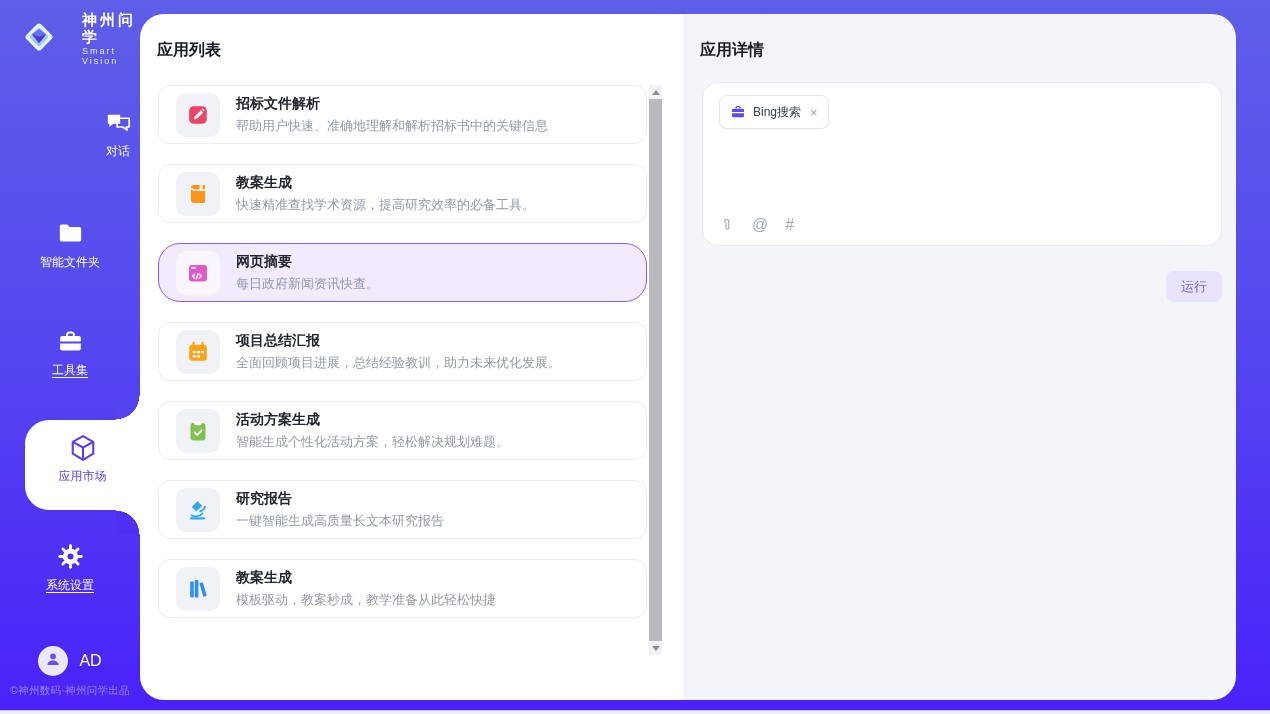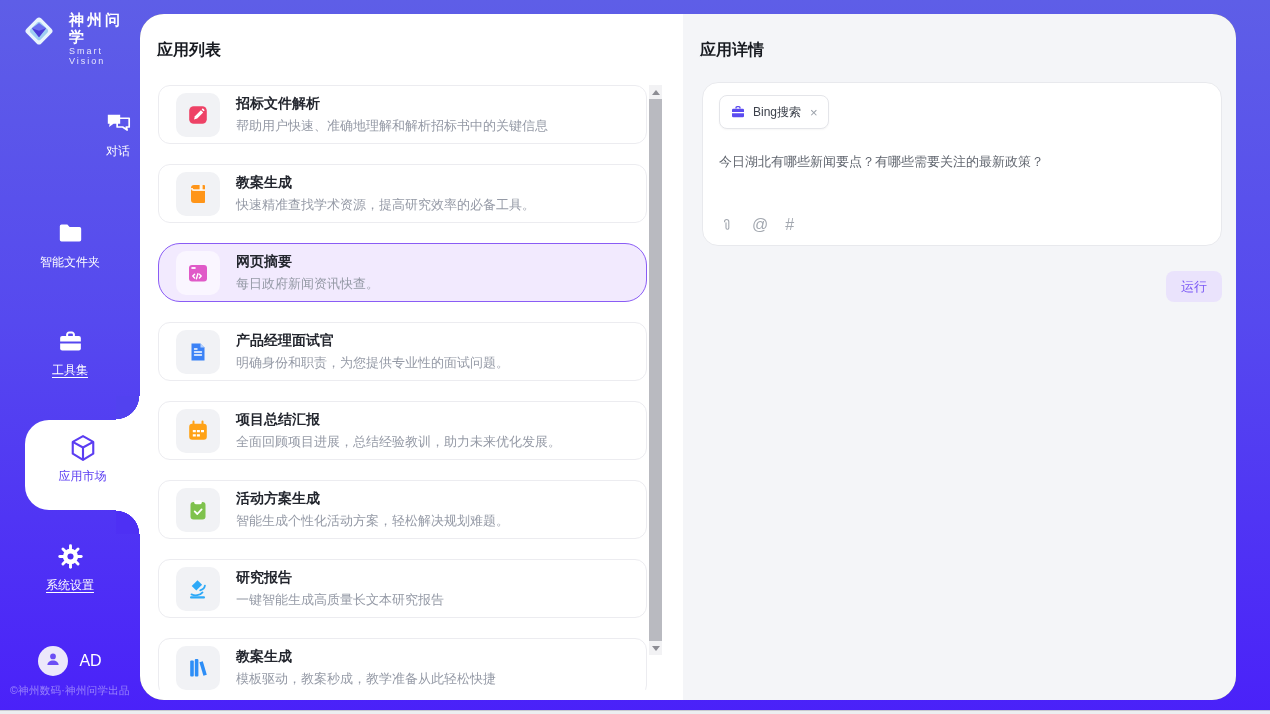--- a/index.html
+++ b/index.html
@@ -3,21 +3,21 @@
 <meta charset="utf-8">
 <style>
   html,body{margin:0;padding:0;}
   body{
     width:1270px;height:714px;position:relative;overflow:hidden;
     font-family:"Liberation Sans","DejaVu Sans",sans-serif;
     background:linear-gradient(180deg,#5e5ee7 0%,#5649ef 45%,#4a21f9 100%);
   }
   
   .sidebar{position:absolute;left:0;top:0;width:140px;height:714px;}
-  .logo{position:absolute;top:12px;left:20px;display:flex;align-items:flex-start;gap:11px;}
+  .logo{position:absolute;top:12px;left:20px;display:flex;align-items:center;gap:24px;}
   .logo-text{display:flex;flex-direction:column;line-height:1.1;}
   .logo-title{color:#fff;font-size:15px;font-weight:700;letter-spacing:3px;}
   .logo-sub{color:rgba(255,255,255,.85);font-size:9px;letter-spacing:2px;margin-top:2px;}
   .nav-item{position:absolute;left:0;width:140px;text-align:center;color:#fff;cursor:pointer;}
   .nav-ico{display:block;height:28px;}
   .nav-label{display:inline-block;font-size:12px;margin-top:6px;}
   .nav-label.u{text-decoration:underline;text-underline-offset:3px;}
   .active-bubble{position:absolute;left:25px;top:420px;width:115px;height:90px;background:#fff;
     border-radius:24px 0 0 24px;text-align:center;color:#5b3df2;cursor:pointer;}
   .active-bubble .nav-ico{margin-top:13px;height:32px;}
@@ -183,33 +183,20 @@
             </svg>
           </span>
           <span class="app-meta">
             <span class="app-name" style="display:block">网页摘要</span>
             <span class="app-desc" style="display:block">每日政府新闻资讯快查。</span>
           </span>
         </div>
         <div class="app-card">
           <span class="app-ico">
             <svg width="24" height="24" viewBox="0 0 24 24">
-              <path d="M5.5 3.5h9l4 4v13h-13z" fill="#3b82f6"></path>
-              <path d="M14.5 3.5l4 4h-4z" fill="#fff" opacity=".65"></path>
-              <path d="M8.5 12h7M8.5 15h7M8.5 9H11" stroke="#fff" stroke-width="1.4" stroke-linecap="round"></path>
-            </svg>
-          </span>
-          <span class="app-meta">
-            <span class="app-name" style="display:block">产品经理面试官</span>
-            <span class="app-desc" style="display:block">明确身份和职责，为您提供专业性的面试问题。</span>
-          </span>
-        </div>
-        <div class="app-card">
-          <span class="app-ico">
-            <svg width="24" height="24" viewBox="0 0 24 24">
               <rect x="3.2" y="4.8" width="17.6" height="16" rx="3" fill="#ffa216"></rect>
               <path d="M7.5 2.6v3.4M16.5 2.6v3.4" stroke="#ffa216" stroke-width="2" stroke-linecap="round"></path>
               <path d="M6.8 11h3v2.2h-3zM10.9 11h3v2.2h-3zM15 11h3v2.2h-3zM6.8 15.2h3v2.2h-3zM10.9 15.2h3v2.2h-3z" fill="#fff"></path>
             </svg>
           </span>
           <span class="app-meta">
             <span class="app-name" style="display:block">项目总结汇报</span>
             <span class="app-desc" style="display:block">全面回顾项目进展，总结经验教训，助力未来优化发展。</span>
           </span>
         </div>
@@ -272,21 +259,20 @@
         <span class="attach-ic" id="chip-ico">
             <svg width="16" height="16" viewBox="0 0 24 24">
               <path d="M9 6.8V5.6A1.6 1.6 0 0 1 10.6 4h2.8A1.6 1.6 0 0 1 15 5.6v1.2" fill="none" stroke="#5b4bf0" stroke-width="2"></path>
               <path d="M3 9a2 2 0 0 1 2-2h14a2 2 0 0 1 2 2v3.1H3z" fill="#5b4bf0"></path>
               <path d="M3 13.7h18V18a2 2 0 0 1-2 2H5a2 2 0 0 1-2-2z" fill="#5b4bf0"></path>
             </svg>
           </span>
         <span class="chip-label">Bing搜索</span>
         <span class="chip-close">×</span>
       </span>
-      <div class="query">今日湖北有哪些新闻要点？有哪些需要关注的最新政策？</div>
       <div class="attach-row">
         <span class="attach-ic" id="clip-ico">
             <svg width="16" height="16" viewBox="0 0 24 24" fill="none" stroke="#a3a8b0" stroke-width="1.7" stroke-linecap="round">
               <path d="M8.3 7a3.2 3.2 0 0 1 6.4 0v9.3a2.1 2.1 0 0 1-4.2 0V8.6"></path>
             </svg>
           </span>
         <span class="attach-sym">@</span>
         <span class="attach-sym">#</span>
       </div>
     </div>

